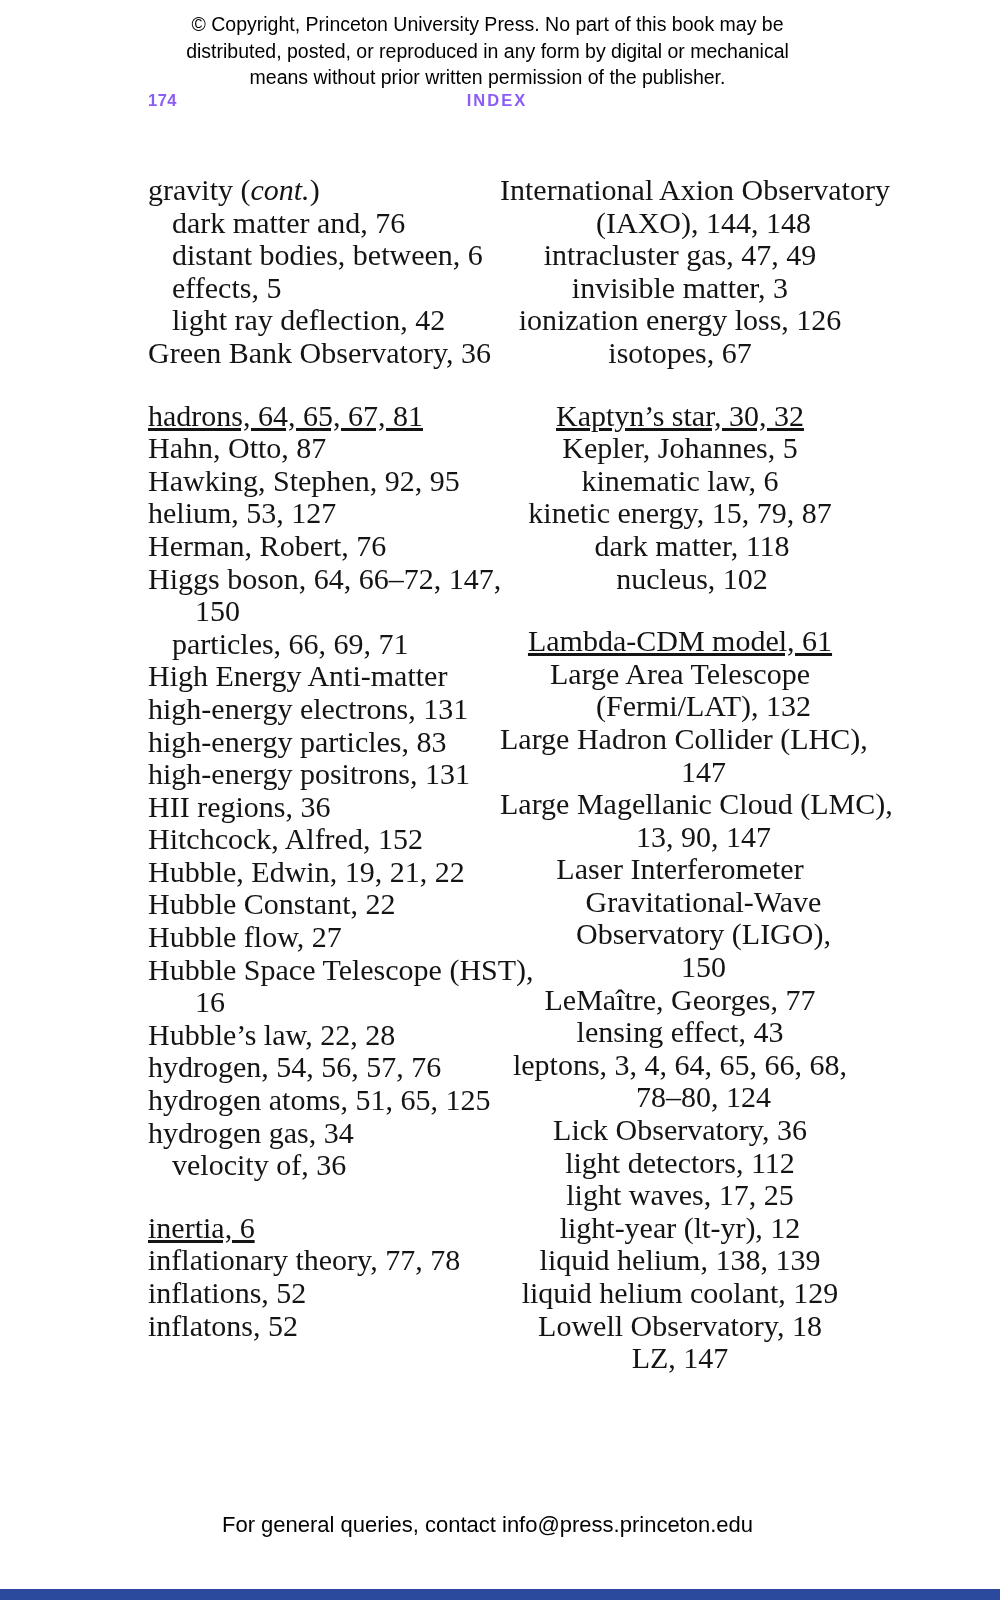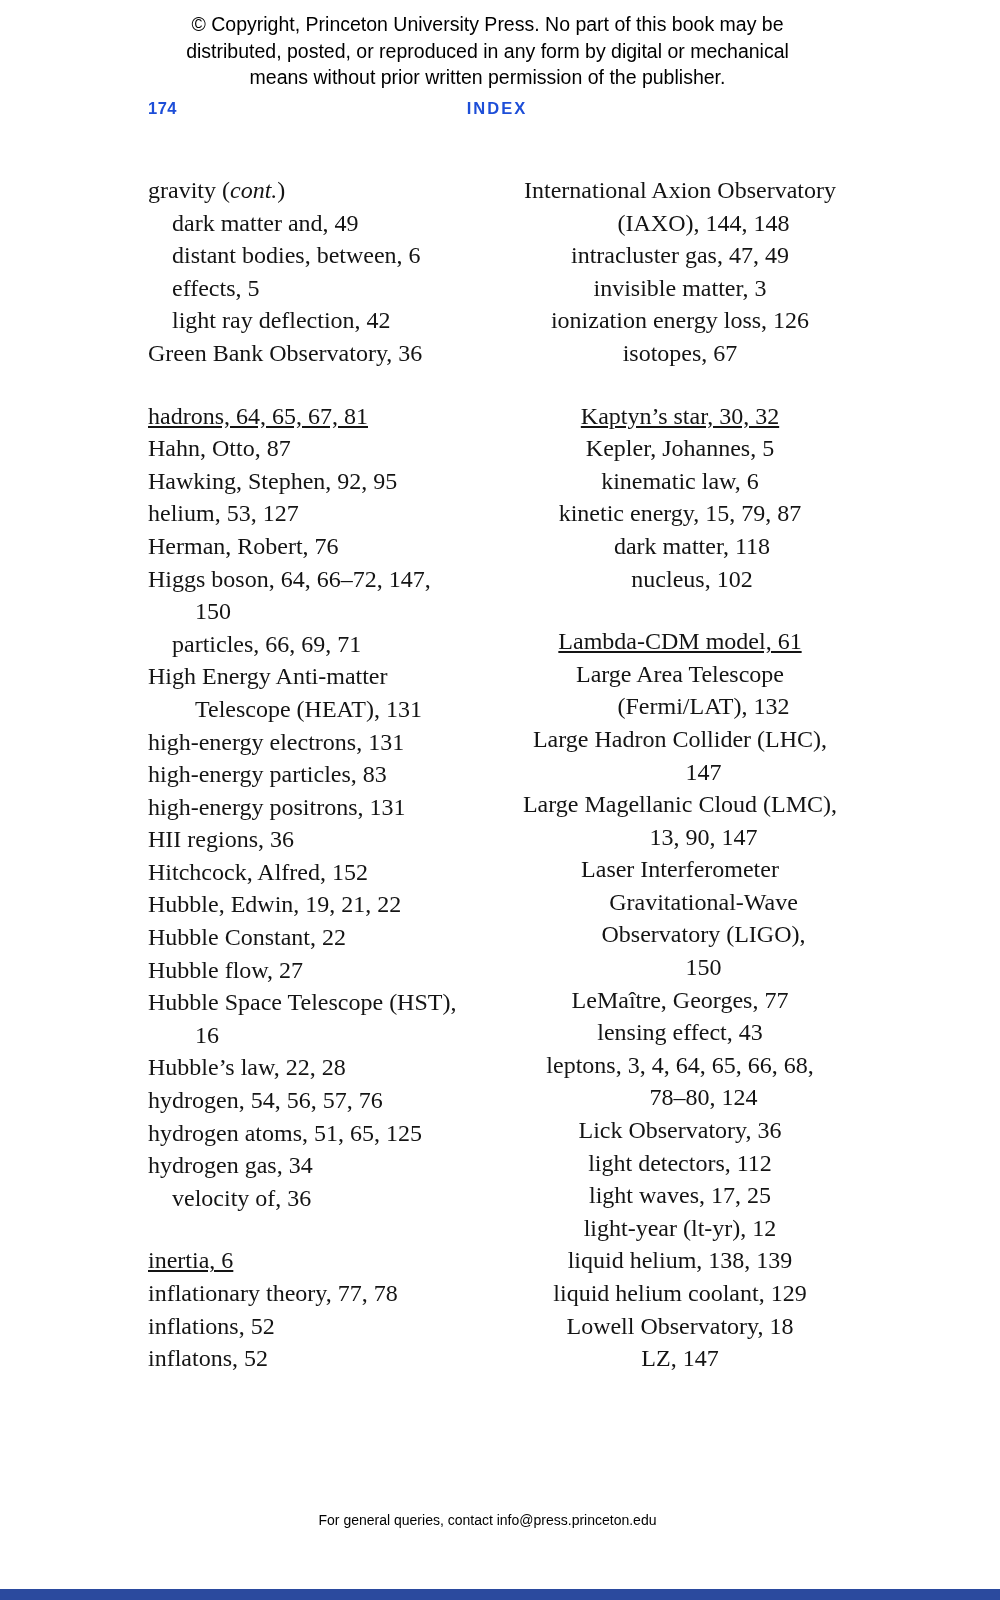--- a/index.html
+++ b/index.html
@@ -19,70 +19,70 @@
     width: 975px;
     text-align: center;
     font-family: "Liberation Sans", sans-serif;
     font-size: 19.5px;
     line-height: 26.5px;
     color: #000;
   }
 
   .runhead {
     position: absolute;
-    top: 99px;
+    top: 91px;
     left: 0;
     width: 100%;
     height: 24px;
     font-family: "Liberation Sans", sans-serif;
     font-weight: 700;
     font-size: 16.5px;
-    color: #1d4ed8;
+    color: #8b5cf6;
   }
   .pagenum {
     position: absolute;
     left: 148px;
     top: 0;
     letter-spacing: 0.5px;
   }
   .runtitle {
     position: absolute;
     left: 0;
     top: 0;
     width: 962px;
     text-align: center;
     letter-spacing: 2px;
     padding-left: 32px;
   }
 
   .index-col {
     position: absolute;
     top: 174px;
-    font-size: 24px;
+    font-size: 30px;
     line-height: 32.6px;
     color: #141414;
   }
   .col-left  { left: 148px; width: 340px; }
   .col-right { left: 500px; width: 360px; text-align: center; }
 
   .entry { white-space: nowrap; }
   .entry.gap { margin-top: 30px; text-decoration: underline; }
   .indent-0 { padding-left: 0; }
   .indent-1 { padding-left: 24px; }
   .indent-2 { padding-left: 47px; }
   .it { font-style: italic; }
 
   .footer {
     position: absolute;
     top: 1512px;
     left: 0;
     width: 975px;
     text-align: center;
     font-family: "Liberation Sans", sans-serif;
-    font-size: 14px;
+    font-size: 22px;
     color: #000;
   }
 
   .bottom-bar {
     position: absolute;
     left: 0;
     bottom: 0;
     width: 100%;
     height: 11px;
   }
@@ -96,35 +96,34 @@
     <div>means without prior written permission of the publisher.</div>
   </div>
 
 <div class="runhead">
   <span class="pagenum">174</span>
   <span class="runtitle">INDEX</span>
 </div>
 
 <div class="index-col col-left">
     <div class="entry indent-0"><span>gravity (</span><span class="it">cont.</span><span>)</span></div>
-    <div class="entry indent-1"><span>dark matter and, 49</span></div>
+    <div class="entry indent-1"><span>dark matter and, 76</span></div>
     <div class="entry indent-1"><span>distant bodies, between, 6</span></div>
     <div class="entry indent-1"><span>effects, 5</span></div>
     <div class="entry indent-1"><span>light ray deflection, 42</span></div>
     <div class="entry indent-0"><span>Green Bank Observatory, 36</span></div>
     <div class="entry indent-0 gap"><span>hadrons, 64, 65, 67, 81</span></div>
     <div class="entry indent-0"><span>Hahn, Otto, 87</span></div>
     <div class="entry indent-0"><span>Hawking, Stephen, 92, 95</span></div>
     <div class="entry indent-0"><span>helium, 53, 127</span></div>
     <div class="entry indent-0"><span>Herman, Robert, 76</span></div>
     <div class="entry indent-0"><span>Higgs boson, 64, 66–72, 147,</span></div>
     <div class="entry indent-2"><span>150</span></div>
     <div class="entry indent-1"><span>particles, 66, 69, 71</span></div>
     <div class="entry indent-0"><span>High Energy Anti-matter</span></div>
-    <div class="entry indent-2"><span>Telescope (HEAT), 131</span></div>
     <div class="entry indent-0"><span>high-energy electrons, 131</span></div>
     <div class="entry indent-0"><span>high-energy particles, 83</span></div>
     <div class="entry indent-0"><span>high-energy positrons, 131</span></div>
     <div class="entry indent-0"><span>HII regions, 36</span></div>
     <div class="entry indent-0"><span>Hitchcock, Alfred, 152</span></div>
     <div class="entry indent-0"><span>Hubble, Edwin, 19, 21, 22</span></div>
     <div class="entry indent-0"><span>Hubble Constant, 22</span></div>
     <div class="entry indent-0"><span>Hubble flow, 27</span></div>
     <div class="entry indent-0"><span>Hubble Space Telescope (HST),</span></div>
     <div class="entry indent-2"><span>16</span></div>

